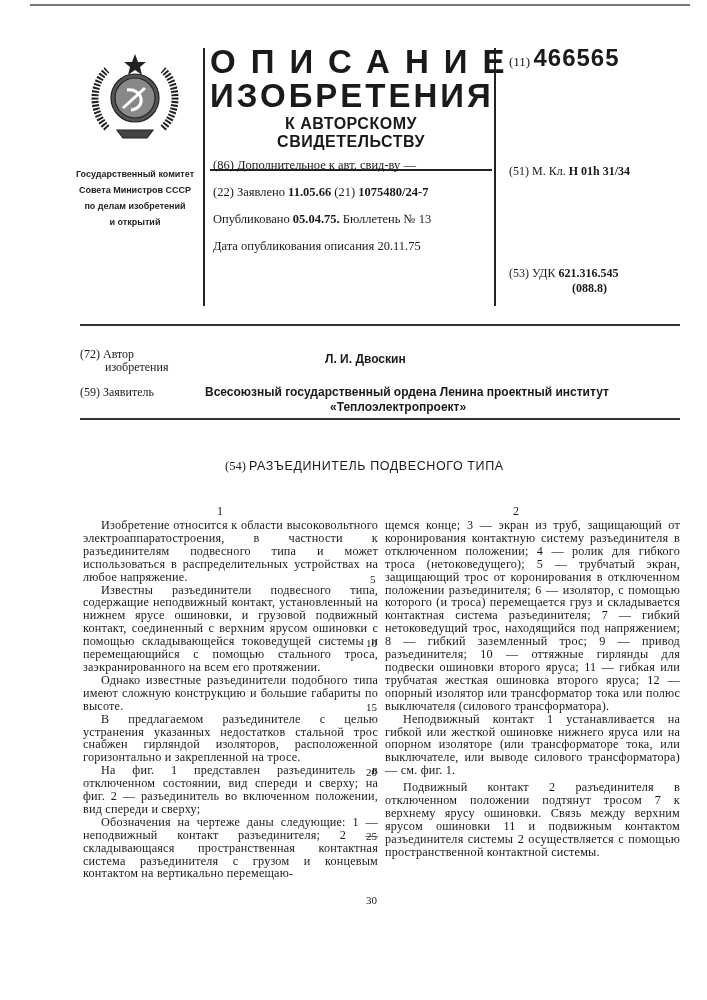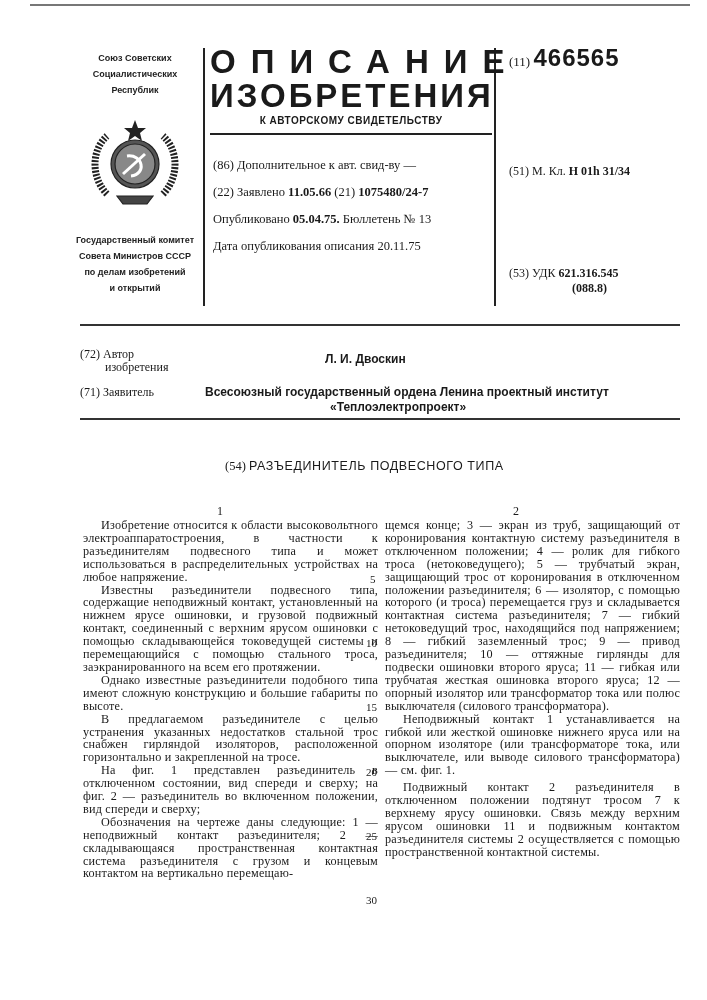--- a/index.html
+++ b/index.html
@@ -5,21 +5,21 @@
   html, body { margin: 0; padding: 0; background: #fff; }
   body { width: 707px; height: 1000px; position: relative; overflow: hidden; color: #1a1a1a; font-family: "Liberation Serif", serif; }
   .topline { position: absolute; left: 30px; top: 4px; width: 660px; height: 2px; background: #777; }
   .left-col { position: absolute; left: 70px; top: 50px; width: 130px; text-align: center; font-family: "Liberation Sans", sans-serif; font-size: 9px; font-weight: bold; line-height: 16px; color: #222; }
   .left-col .state { margin-bottom: 18px; }
   .emblem { width: 96px; height: 96px; margin: 0 auto 20px auto; }
   .vline { position: absolute; width: 2px; background: #222; }
   .title-block { position: absolute; left: 210px; top: 45px; width: 282px; }
   .title1 { font-family: "Liberation Sans", sans-serif; font-weight: 900; font-size: 33px; letter-spacing: 15px; line-height: 34px; white-space: nowrap; }
   .title2 { font-family: "Liberation Sans", sans-serif; font-weight: 900; font-size: 33px; letter-spacing: 3px; line-height: 34px; white-space: nowrap; }
-  .title3 { font-family: "Liberation Sans", sans-serif; font-weight: bold; font-size: 10px; text-align: center; letter-spacing: 0.5px; padding-bottom: 7px; border-bottom: 2px solid #222; margin-top: 2px; }
+  .title3 { font-family: "Liberation Sans", sans-serif; font-weight: bold; font-size: 16px; text-align: center; letter-spacing: 0.5px; padding-bottom: 18px; border-bottom: 2px solid #222; margin-top: 2px; }
   .biblio { position: absolute; left: 213px; top: 152px; width: 280px; font-size: 12.5px; line-height: 27px; white-space: nowrap; }
   .biblio b { font-weight: bold; }
   .biblio .indent { padding-left: 28px; }
   .right-col { position: absolute; left: 509px; font-size: 12px; white-space: nowrap; }
   .patent-no { top: 44px; font-size: 13px; }
   .patent-no .num { font-family: "Liberation Sans", sans-serif; font-weight: 900; font-size: 24px; letter-spacing: 1px; }
   .hline { position: absolute; left: 80px; width: 600px; height: 2px; background: #333; }
   .meta { position: absolute; font-size: 12px; white-space: nowrap; }
   .meta b { font-family: "Liberation Sans", sans-serif; font-weight: bold; }
   .heading { position: absolute; left: 225px; top: 459px; font-size: 12.5px; white-space: nowrap; }
@@ -30,25 +30,20 @@
   .col p.gap { margin-top: 4px; }
   .col p.noindent { text-indent: 0; }
   .lnum { position: absolute; font-size: 11px; }
 </style>
 </head>
 <body>
 
 <div class="topline"></div>
 
 <div class="left-col">
-  <div class="state">
-    <div>Союз Советских</div>
-    <div>Социалистических</div>
-    <div>Республик</div>
-  </div>
   <div class="emblem">
     <svg width="96" height="96" viewBox="0 0 96 96">
       <g fill="none" stroke="#222" stroke-width="1.2">
         <path d="M20 78 C4 62 4 34 20 20" stroke-width="7" stroke-dasharray="2 1.5"></path>
         <path d="M76 78 C92 62 92 34 76 20" stroke-width="7" stroke-dasharray="2 1.5"></path>
         <circle cx="48" cy="48" r="24" fill="#555"></circle>
         <circle cx="48" cy="48" r="20" fill="#888"></circle>
         <path d="M36 58 L58 38" stroke="#fff" stroke-width="3"></path>
         <path d="M40 40 C56 38 60 58 44 60" stroke="#fff" stroke-width="3"></path>
         <path d="M30 80 L66 80 L60 88 L36 88 Z" fill="#444"></path>
@@ -106,21 +101,21 @@
 </div>
 
 <div class="hline" style="top:324px;"></div>
 
 <div class="meta" style="left:80px; top:348px; line-height:13px;">
   <div>(72) Автор</div>
   <div style="padding-left:25px;">изобретения</div>
 </div>
 <div class="meta" style="left:325px; top:352px;"><b>Л. И. Двоскин</b></div>
 
-<div class="meta" style="left:80px; top:385px;">(71) Заявитель</div>
+<div class="meta" style="left:80px; top:385px;">(59) Заявитель</div>
 <div class="meta" style="left:205px; top:385px;"><b>Всесоюзный государственный ордена Ленина проектный институт</b></div>
 <div class="meta" style="left:330px; top:400px;"><b>«Теплоэлектропроект»</b></div>
 
 <div class="hline" style="top:418px;"></div>
 
 <div class="heading">
   <span>(54)</span>
   <b>РАЗЪЕДИНИТЕЛЬ ПОДВЕСНОГО ТИПА</b>
 </div>
 

